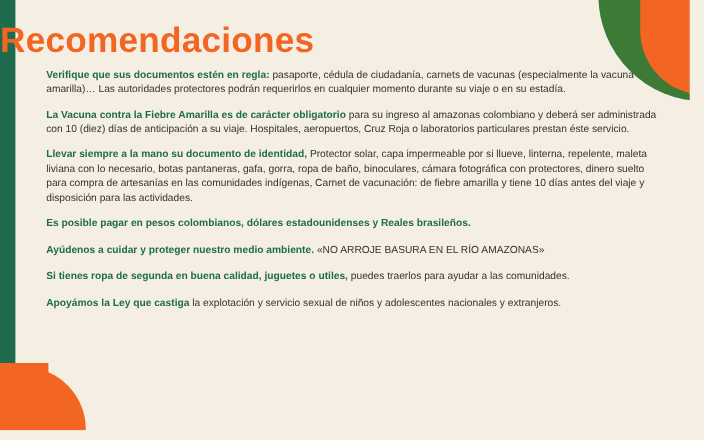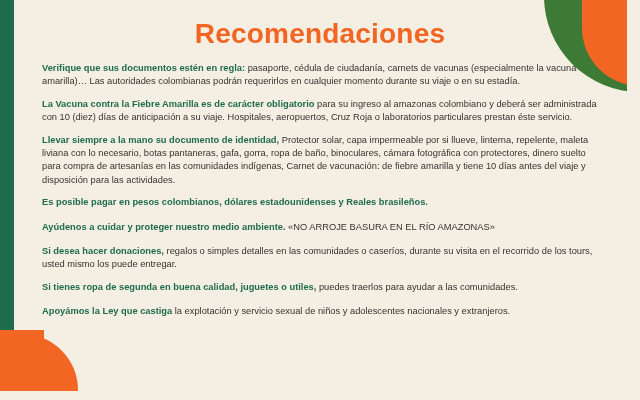--- a/index.html
+++ b/index.html
@@ -87,23 +87,22 @@
     left: 0;
     top: 0;
     width: 640px;
     height: 400px;
   }
   .title {
     position: absolute;
     top: 18px;
     left: 0;
     width: 640px;
-    text-align: center;
     color: #f26522;
-    font-size: 28px;
+    font-size: 32px;
     font-weight: bold;
     letter-spacing: 0.2px;
   }
   .body {
     position: absolute;
     top: 62px;
     left: 42px;
     width: 556px;
   }
   .para {
@@ -140,43 +139,40 @@
   <div class="left-blob-cut"></div>
   <div class="right-bar"></div>
   <div class="bottom-strip"></div>
 
   <div class="content">
     <div class="title">Recomendaciones</div>
 
     <div class="body">
 
       <div class="para">
-        <span class="lead">Verifique que sus documentos estén en regla:</span><span class="tail"> pasaporte, cédula de ciudadanía, carnets de vacunas (especialmente la vacuna amarilla)… Las autoridades colombianas podrán requerirlos en cualquier momento durante su viaje o en su estadía.</span>
+        <span class="lead">Verifique que sus documentos estén en regla:</span><span class="tail"> pasaporte, cédula de ciudadanía, carnets de vacunas (especialmente la vacuna amarilla)… Las autoridades protectores podrán requerirlos en cualquier momento durante su viaje o en su estadía.</span>
       </div>
 
       <div class="para">
         <span class="lead">La Vacuna contra la Fiebre Amarilla es de carácter obligatorio</span><span class="tail"> para su ingreso al amazonas colombiano y deberá ser administrada con 10 (diez) días de anticipación a su viaje. Hospitales, aeropuertos, Cruz Roja o laboratorios particulares prestan éste servicio.</span>
       </div>
 
       <div class="para">
         <span class="lead">Llevar siempre a la mano su documento de identidad,</span><span class="tail"> Protector solar, capa impermeable por si llueve, linterna, repelente, maleta liviana con lo necesario, botas pantaneras, gafa, gorra, ropa de baño, binoculares, cámara fotográfica con protectores, dinero suelto para compra de artesanías en las comunidades indígenas, Carnet de vacunación: de fiebre amarilla y tiene 10 días antes del viaje y disposición para las actividades.</span>
       </div>
 
       <div class="para compact">
         <span class="lead">Es posible pagar en pesos colombianos, dólares estadounidenses y Reales brasileños.</span><span class="tail"></span>
       </div>
 
 
       <div class="para compact">
         <span class="lead">Ayúdenos a cuidar y proteger nuestro medio ambiente.</span><span class="tail quoted"> «NO ARROJE BASURA EN EL RÍO AMAZONAS»</span>
       </div>
 
-      <div class="para">
-        <span class="lead">Si desea hacer donaciones,</span><span class="tail"> regalos o simples detalles en las comunidades o caseríos, durante su visita en el recorrido de los tours, usted mismo los puede entregar.</span>
-      </div>
 
       <div class="para compact">
         <span class="lead">Si tienes ropa de segunda en buena calidad, juguetes o utiles,</span><span class="tail"> puedes traerlos para ayudar a las comunidades.</span>
       </div>
 
       <div class="para compact">
         <span class="lead">Apoyámos la Ley que castiga</span><span class="tail"> la explotación y servicio sexual de niños y adolescentes nacionales y extranjeros.</span>
       </div>
 
     </div>

